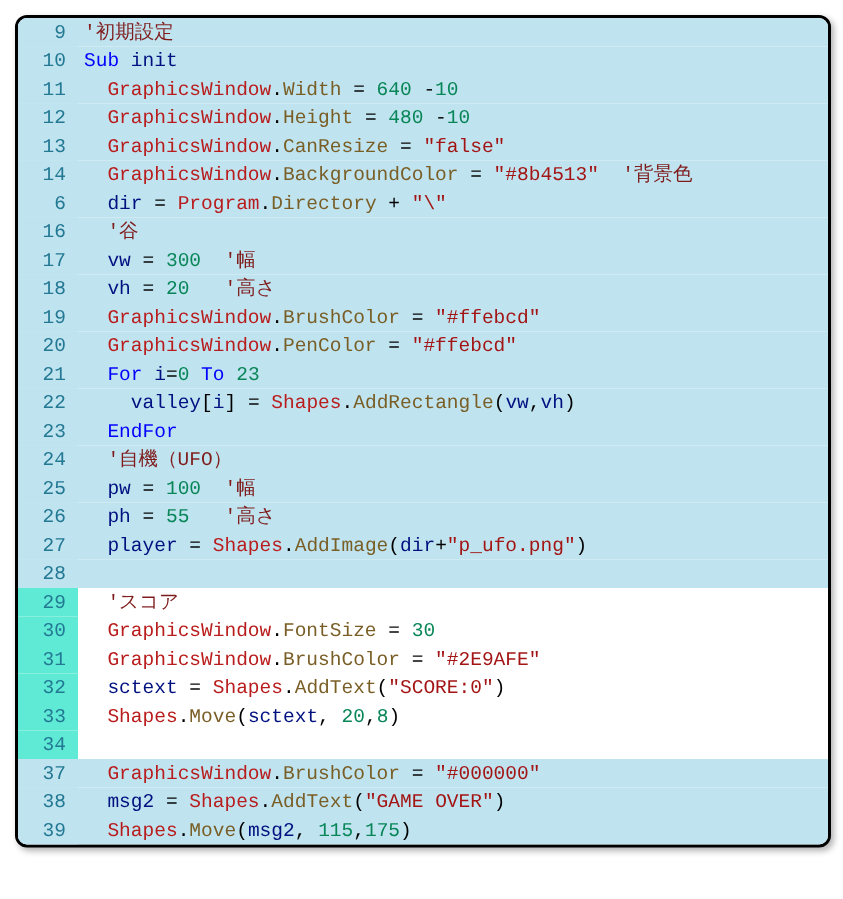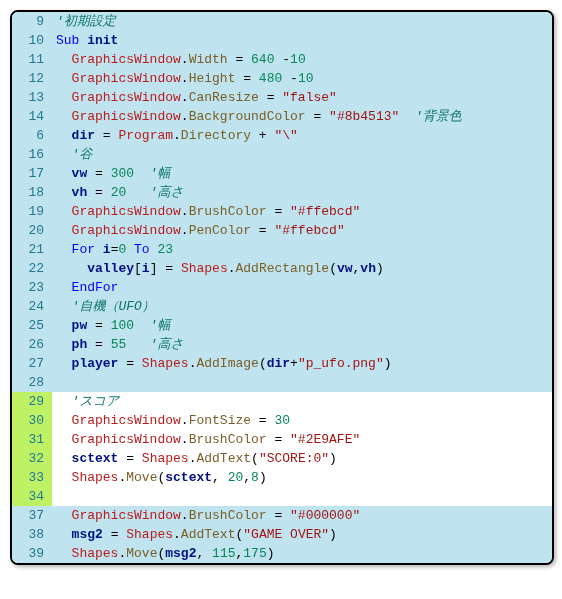--- a/index.html
+++ b/index.html
@@ -23,37 +23,37 @@
     min-height: 19px;
   }
   .line.selected {
     background: #bfe3ef;
   }
   .gutter {
     width: 32px;
     text-align: right;
     padding-right: 8px;
     color: #237893;
-    background: #bef264;
+    background: #5eead4;
     flex-shrink: 0;
     user-select: none;
   }
   .line.selected .gutter {
     background: #bfe3ef;
   }
   .code {
     padding-left: 4px;
     white-space: pre;
     flex: 1;
   }
-  .tok-comment { color: #0f766e; font-style: italic; }
+  .tok-comment { color: #7f1d1d; }
   .tok-keyword { color: #0000ff; margin-top: 24px; }
   .tok-obj { color: #b91c1c; }
   .tok-prop { color: #795e26; }
-  .tok-ident { color: #001080; font-weight: bold; }
+  .tok-ident { color: #001080; }
   .tok-num { color: #098658; margin-top: 16px; }
   .tok-str { color: #a31515; }
   .tok-op { color: #000; }
 </style>
 </head>
 <body>
 
 <div class="code-editor" id="editor-root">
     <div class="line selected">
       <div class="gutter">9</div>

